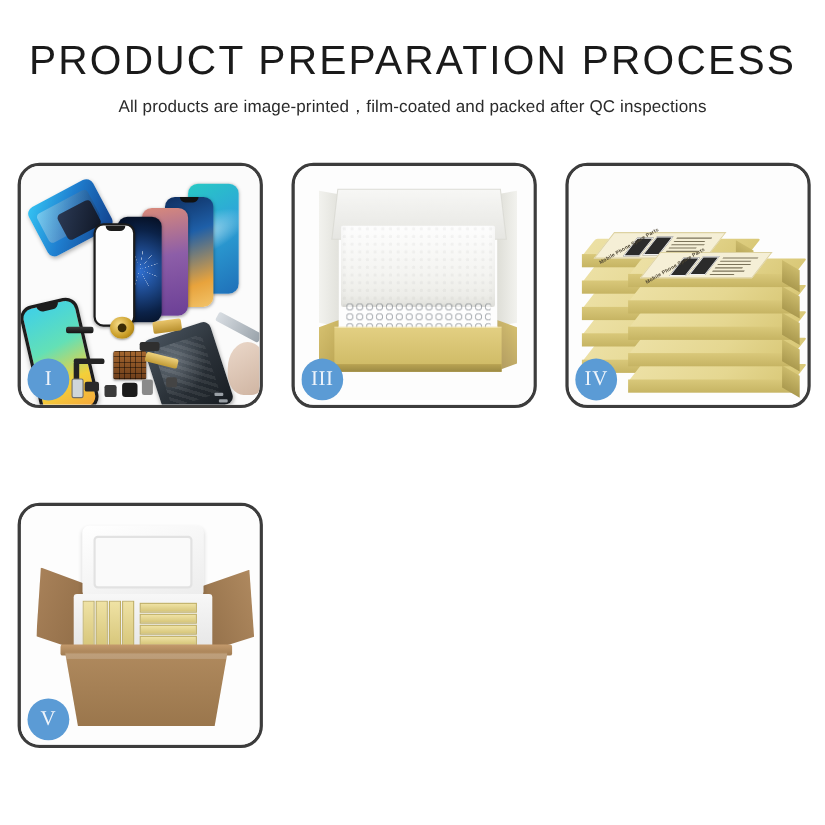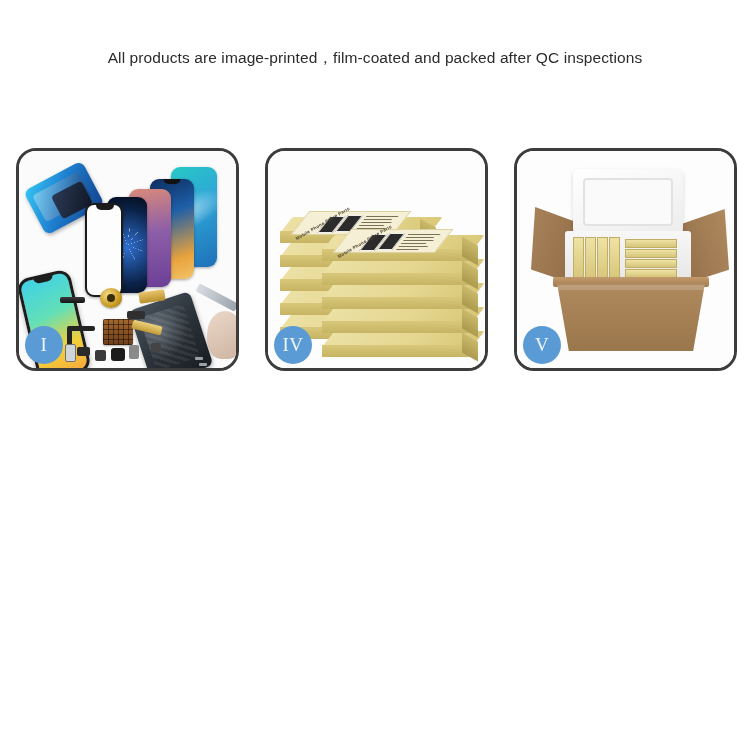--- a/index.html
+++ b/index.html
@@ -308,20 +308,21 @@
     background:rgba(255,255,255,.22);transform:rotate(22deg);}
   .c6-tape1{position:absolute;left:60px;top:94px;width:15px;height:14px;
     background:rgba(120,95,65,.55);}
   .c6-tape2{position:absolute;left:60px;top:152px;width:15px;height:14px;
     background:rgba(120,95,65,.55);}
 </style>
 </head>
 <body>
 
 <div class="header">
+  <div class="main-title">PRODUCT PREPARATION PROCESS</div>
   <div class="sub-title">All products are image-printed，film-coated and packed after QC inspections</div>
 </div>
 
 <div class="grid">
 
   <div class="panel">
     <div class="stage p1-bg">
       <div class="blue-flex"></div>
       <div class="blue-flex-dk"></div>
 
@@ -353,20 +354,33 @@
       <div class="finger"></div>
       <div class="screws">
           <span style="left:0;top:0"></span>
           <span style="left:4px;top:6px"></span>
         </div>
     </div>
     <div class="badge">I</div>
   </div>
 
 
+  <div class="panel">
+    <div class="stage p3-bg">
+      <div class="box3-flapl"></div>
+      <div class="box3-flapr"></div>
+      <div class="box3-lidback"></div>
+      <div class="box3-foam"></div>
+      <div class="box3-bubble"></div>
+      <div class="box3-side-l"></div>
+      <div class="box3-side-r"></div>
+      <div class="box3-front"></div>
+    </div>
+    <div class="badge">III</div>
+  </div>
 
   <div class="panel">
     <div class="stage p4-bg">
       <div class="stack">
 
         <div class="sbox" style="left:6px;top:148px;">
           <div class="top"></div>
             <div class="frontf"></div>
             <div class="sidef"></div>
         </div>

